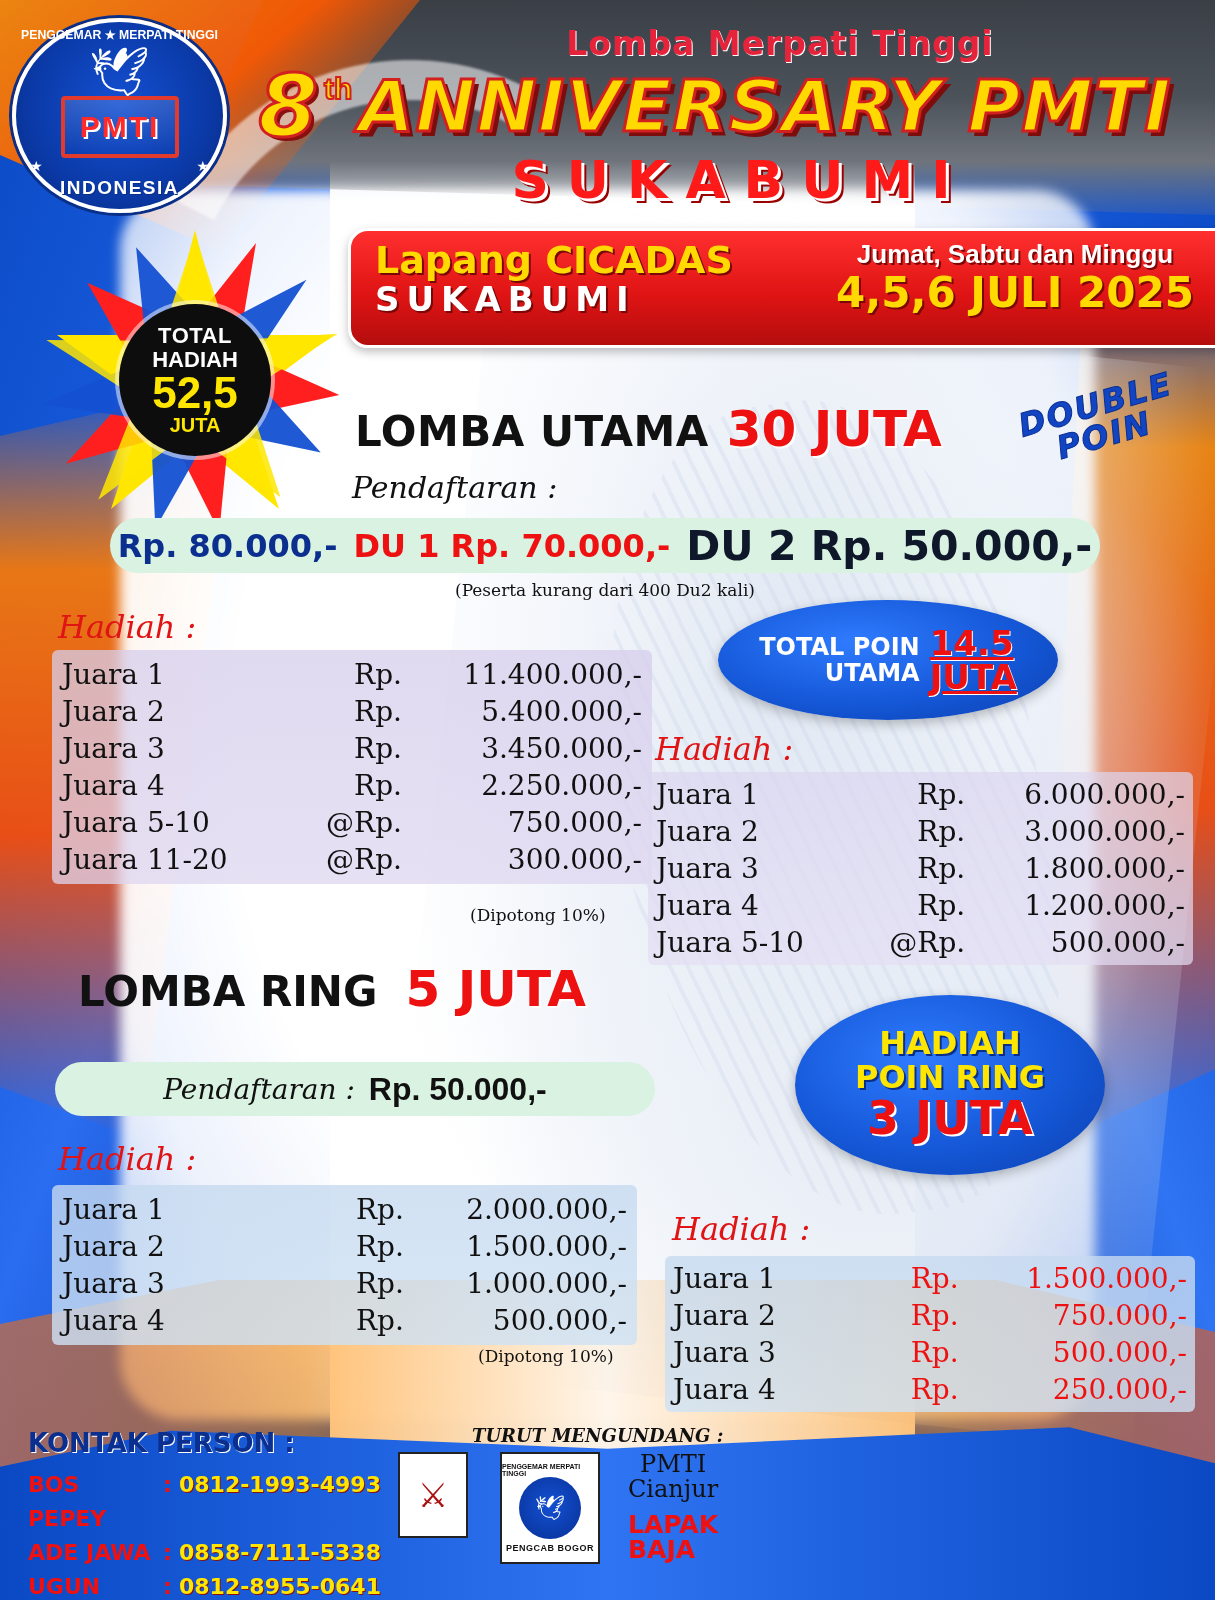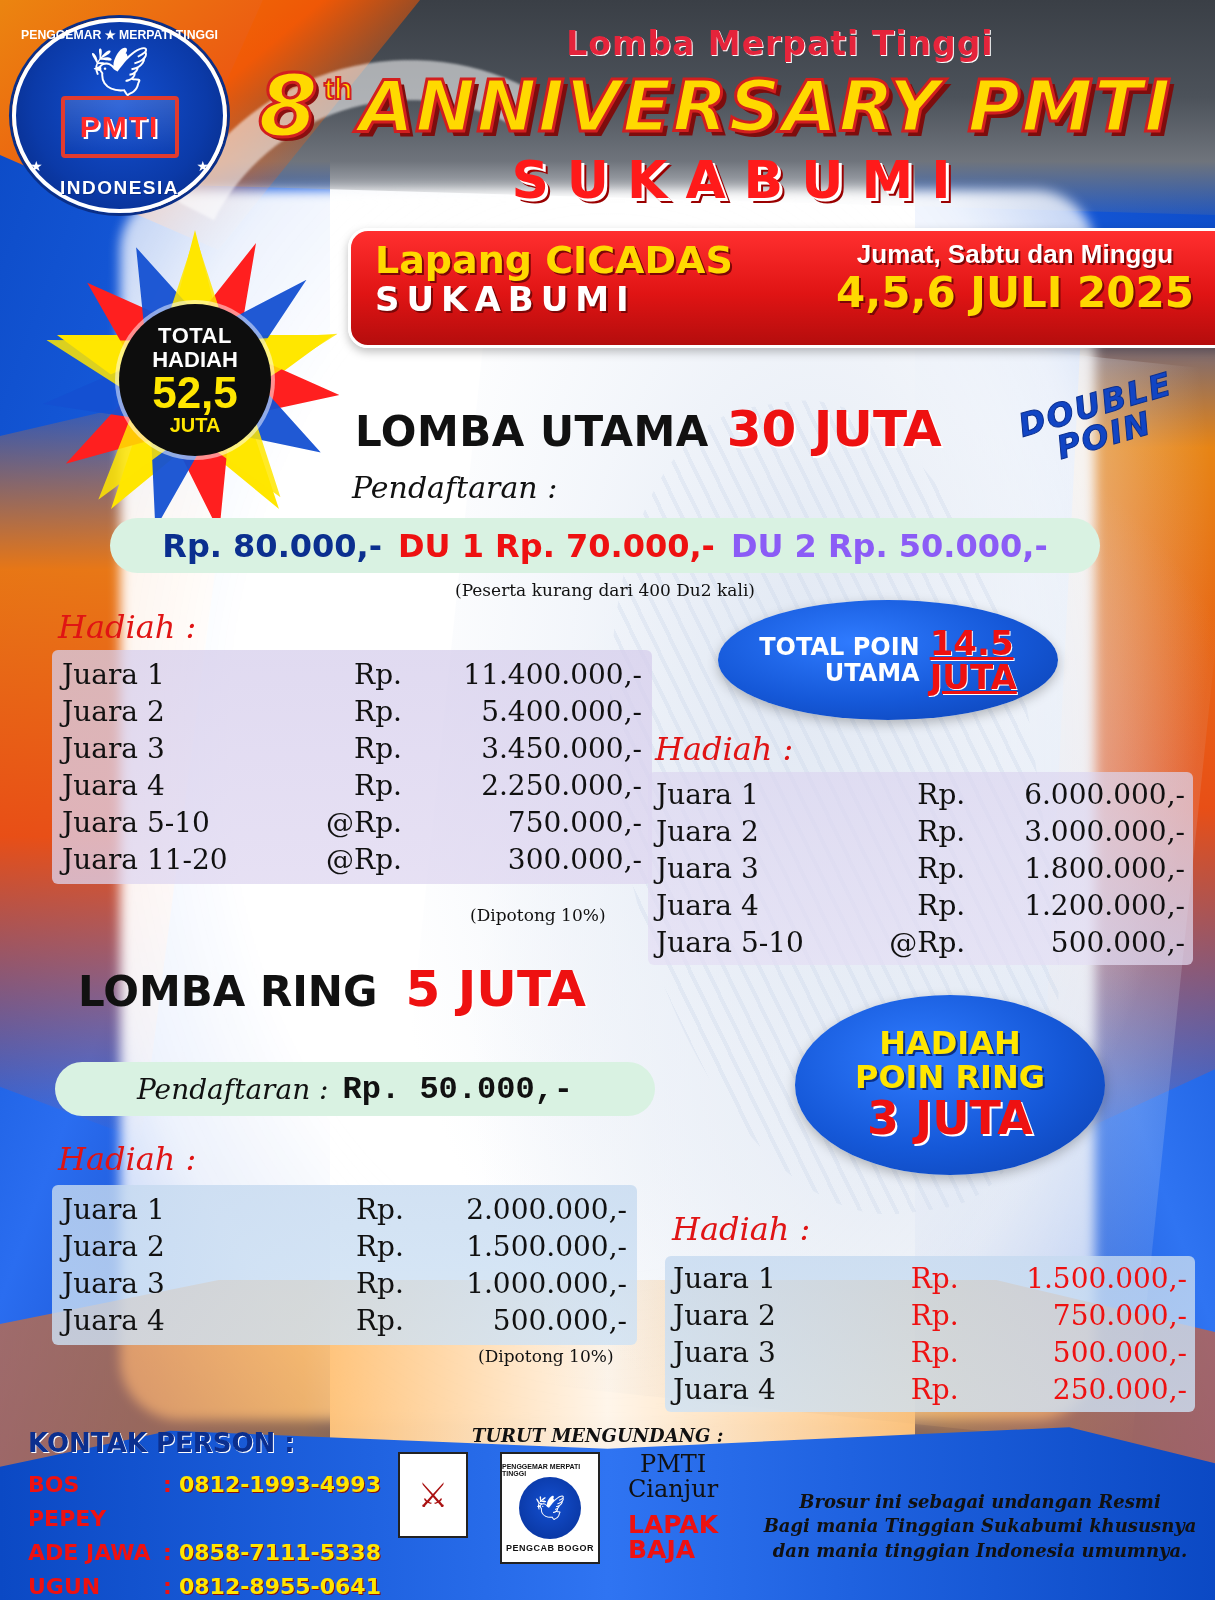--- a/index.html
+++ b/index.html
@@ -253,21 +253,21 @@
     font-family:"DejaVu Serif", serif;
     font-size:30px; font-style:italic; color:#111;
   }
   .fee-bar {
     position:absolute; left:110px; top:518px; width:990px; height:55px;
     background:#d9f2e2; border-radius:28px;
     display:flex; align-items:center; justify-content:center; gap:16px;
   }
   .fee-bar .f1 { font-family:"DejaVu Sans", sans-serif; font-size:32px; font-weight:bold; color:#0b2f8f; }
   .fee-bar .f2 { font-family:"DejaVu Sans", sans-serif; font-size:32px; font-weight:bold; color:#ee1111; }
-  .fee-bar .f3 { font-family:"DejaVu Sans", sans-serif; font-size:32px; font-weight:bold; color:#8b5cf6; }
+  .fee-bar .f3 { font-family:"DejaVu Sans", sans-serif; font-size:41px; font-weight:bold; color:#0f172a; }
   .fee-note {
     position:absolute; left:110px; top:580px; width:990px; text-align:center;
     font-family:"DejaVu Serif", serif; font-size:17px; color:#111;
   }
 
   .hadiah-script {
     font-family:"DejaVu Serif", serif;
     font-size:32px; font-style:italic; color:#e01414;
   }
 
@@ -325,21 +325,21 @@
   }
   .lomba-ring-label { font-family:"DejaVu Sans", sans-serif; font-size:42px; font-weight:bold; color:#111; }
   .lomba-ring-prize { font-family:"DejaVu Sans", sans-serif; font-size:50px; font-weight:bold; color:#ee1111; text-shadow:2px 2px 0 #fff; }
 
   .ring-fee-bar {
     position:absolute; left:55px; top:1062px; width:600px; height:54px;
     background:#d9f2e2; border-radius:28px;
     display:flex; align-items:center; justify-content:center; gap:14px;
   }
   .ring-fee-label { font-family:"DejaVu Serif", serif; font-size:28px; font-style:italic; color:#111; }
-  .ring-fee-amt { font-family:Liberation Mono, monospace; font-size:32px; font-weight:bold; color:#111; }
+  .ring-fee-amt { font-family:Liberation Sans, sans-serif; font-size:32px; font-weight:bold; color:#111; }
 
   #ring-hadiah-label { position:absolute; left:58px; top:1140px; }
   #ring-prize-box {
     position:absolute; left:52px; top:1185px; width:585px;
     background:linear-gradient(180deg, rgba(198,218,240,.8), rgba(206,226,245,.8));
     border-radius:6px; padding:6px 10px;
   }
   #ring-prize-box .c-name { width:250px; }
   #ring-prize-box .c-cur { width:110px; }
   #ring-prize-box .c-amt { width:215px; }
@@ -676,19 +676,14 @@
     <div class="cap">PENGCAB BOGOR</div>
   </div>
   <div class="pmti-cianjur">
     <div>PMTI</div>
     <div>Cianjur</div>
   </div>
   <div class="lapak-baja">
     <div>LAPAK</div>
     <div>BAJA</div>
   </div>
-  <div class="brosur-note">
-    <div>Brosur ini sebagai undangan Resmi</div>
-    <div>Bagi mania Tinggian Sukabumi khususnya</div>
-    <div>dan mania tinggian Indonesia umumnya.</div>
-  </div>
 
 </div>
 
 </body></html>

